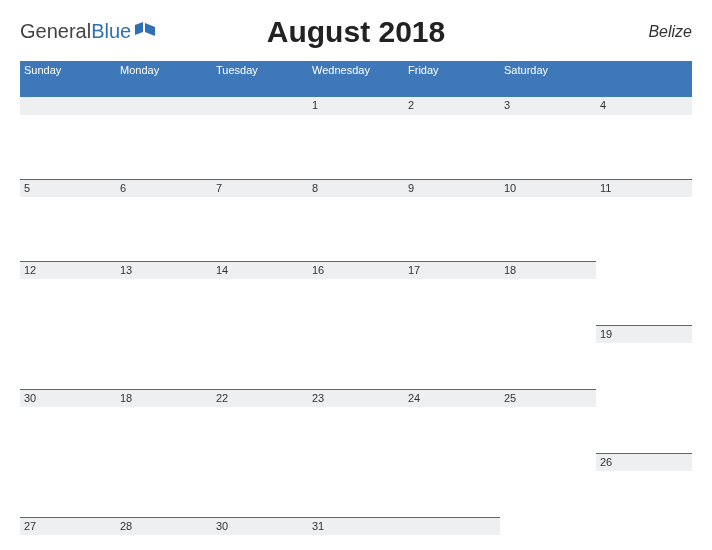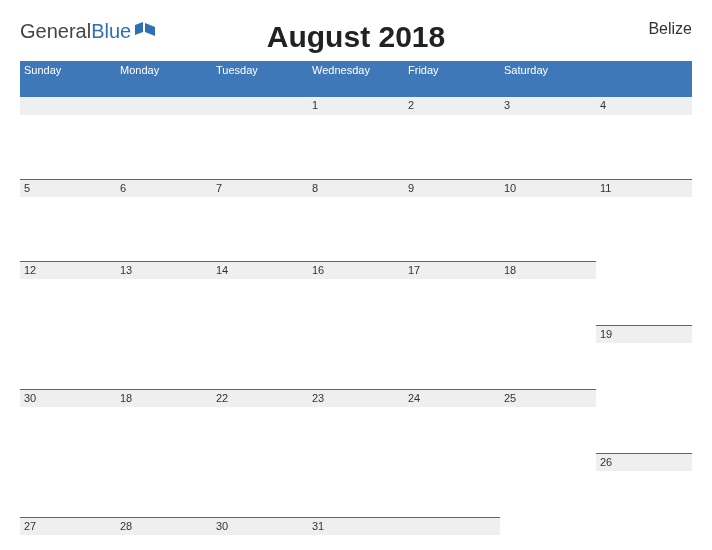--- a/index.html
+++ b/index.html
@@ -7,21 +7,21 @@
     width: 712px;
     height: 550px;
     background: #fff;
     font-family: Arial, Helvetica, sans-serif;
     color: #222;
     padding: 20px 20px 0 20px;
   }
   .header {
     display: flex;
     justify-content: space-between;
-    align-items: flex-start;
+    align-items: center;
     margin-bottom: 18px;
   }
   .logo {
     display: flex;
     align-items: center;
     font-size: 20px;
     font-weight: 400;
   }
   .logo .general { color: #444; }
   .logo .blue { color: #2f6fb3; }
@@ -30,20 +30,21 @@
     font-size: 30px;
     font-weight: 700;
     color: #222;
     position: absolute;
     left: 50%;
     transform: translateX(-50%);
   }
   .region {
     font-size: 16px;
     color: #333;
+    font-style: italic;
   }
   .dayheader {
     display: grid;
     grid-template-columns: repeat(7, 1fr);
     background: #3e78b8;
     height: 36px;
   }
   .dayheader-cell {
     font-size: 11px;
     color: #fff;

